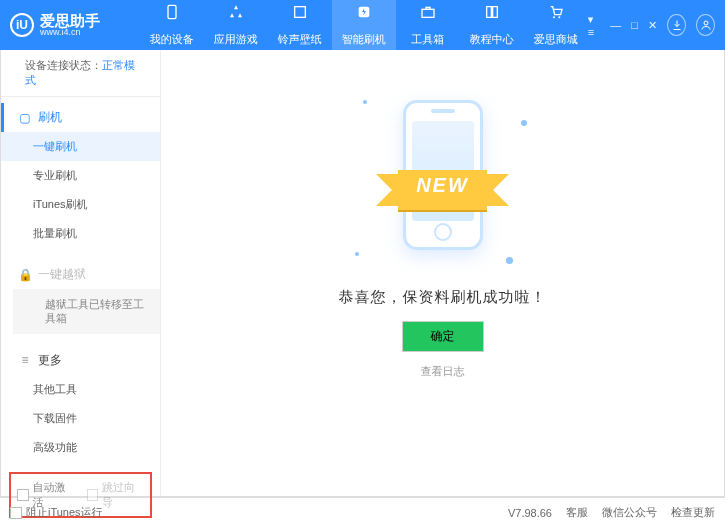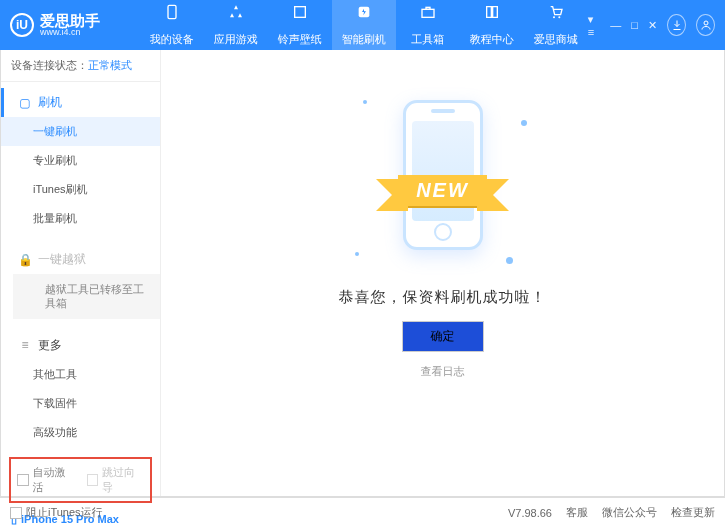--- a/index.html
+++ b/index.html
@@ -16,21 +16,21 @@
 .topnav-item.active { background: rgba(255,255,255,.18); }
 .topnav-icon { width: 18px; height: 18px; display: flex; align-items: center; justify-content: center; }
 .topnav-icon svg { fill: #fff; }
 
 .win-controls { display: flex; align-items: center; gap: 10px; font-size: 11px; }
 .winbtn { width: 22px; height: 22px; display:flex; align-items:center; justify-content:center; border:1px solid rgba(255,255,255,.6); border-radius:50%; cursor:pointer; }
 .winmini { cursor:pointer; opacity:.9; }
 
 .body-wrap { display: flex; height: 447px; border: 1px solid #ddd; border-top: none; }
 .sidebar { width: 160px; border-right: 1px solid #eee; display: flex; flex-direction: column; }
-.status-line { padding: 8px 10px; font-size: 11px; color: #666; border-bottom: 1px solid #eee; }
+.status-line { padding: 8px 24px; font-size: 11px; color: #666; border-bottom: 1px solid #eee; }
 .status-val { color: #2b8bff; }
 
 .side-group { padding: 6px 0; }
 .side-head { padding: 6px 14px; font-size: 12px; color: #444; display:flex; align-items:center; gap:6px; border-left: 3px solid transparent; }
 .side-head.blue { border-left-color: #2b8bff; color:#2b8bff; }
 .side-head .ico { width:14px; text-align:center; color:#999; }
 .side-head.blue .ico { color:#2b8bff; }
 .side-item { padding: 7px 14px 7px 32px; font-size: 11px; color: #555; cursor: pointer; }
 .side-item.active { background: #eaf3ff; color: #2b8bff; }
 .side-jb { padding: 8px 14px 8px 32px; font-size: 11px; color:#888; background:#f5f5f5; line-height:1.3;margin-left:12px; }
@@ -43,30 +43,30 @@
 
 .device-info { padding: 6px 10px; font-size: 11px; }
 .device-name { color:#2b8bff; font-weight:bold; display:flex; align-items:center; gap:4px; }
 
 .main { flex:1; display:flex; flex-direction:column; align-items:center; justify-content:flex-start; padding-top: 40px; position:relative; }
 .illus { width: 180px; height: 180px; position: relative; }
 .phone { position:absolute; left:50px; top:10px; width:80px; height:150px; background:#fff; border:3px solid #c9e4ff; border-radius:14px; box-shadow: 0 6px 18px rgba(120,170,255,.25); }
 .phone::before { content:""; position:absolute; top:6px; left:50%; transform:translateX(-50%); width:24px; height:4px; background:#c9e4ff; border-radius:3px; }
 .phone::after { content:""; position:absolute; bottom:6px; left:50%; transform:translateX(-50%); width:14px; height:14px; border:2px solid #c9e4ff; border-radius:50%; }
 .phone-screen { position:absolute; top:18px; left:6px; right:6px; bottom:26px; background:linear-gradient(#eaf4ff,#d6ecff); border-radius:4px; }
-.ribbon { position:absolute; left:0; right:0; top:80px; height:40px; display:flex; align-items:center; justify-content:center; }
+.ribbon { position:absolute; left:0; right:0; top:80px; height:40px; display:flex; justify-content:center; }
 .ribbon-body { background:#ffc940; color:#fff; font-weight:900; font-size:20px; letter-spacing:2px; padding:4px 18px; position:relative; box-shadow:0 2px 0 #e0a820; font-style:italic; }
 .ribbon-body::before, .ribbon-body::after { content:""; position:absolute; top:4px; width:0; height:0; border:16px solid #ffc940; }
 .ribbon-body::before { left:-22px; border-left-color:transparent; }
 .ribbon-body::after { right:-22px; border-right-color:transparent; }
 .dots span { position:absolute; width:4px; height:4px; background:#8cc5ff; border-radius:50%; }
 .dots .d1{top:10px;left:10px}.dots .d2{top:30px;right:6px;width:6px;height:6px}.dots .d3{bottom:14px;left:2px}.dots .d4{bottom:6px;right:20px;width:7px;height:7px}
 
 .success-text { margin-top: 18px; font-size: 15px; color:#333; letter-spacing:1px; }
-.ok-btn { margin-top: 14px; border:1px solid #ccc; background:#1d4ed8; padding:6px 28px; font-size:12px; cursor:pointer; }
+.ok-btn { margin-top: 14px; border:1px solid #ccc; background:#22c55e; padding:6px 28px; font-size:12px; cursor:pointer; }
 .log-link { margin-top: 12px; font-size:11px; color:#999; cursor:pointer; }
 
 .footer { height: 30px; border-top:1px solid #ddd; display:flex; align-items:center; padding:3px 10px; font-size:11px; color:#666; gap:14px; }
 .footer .chk { gap:4px; }
 .footer-spacer { flex:1; }
 .footer-link { cursor:pointer; }
 </style>
 </head>
 <body>
 

